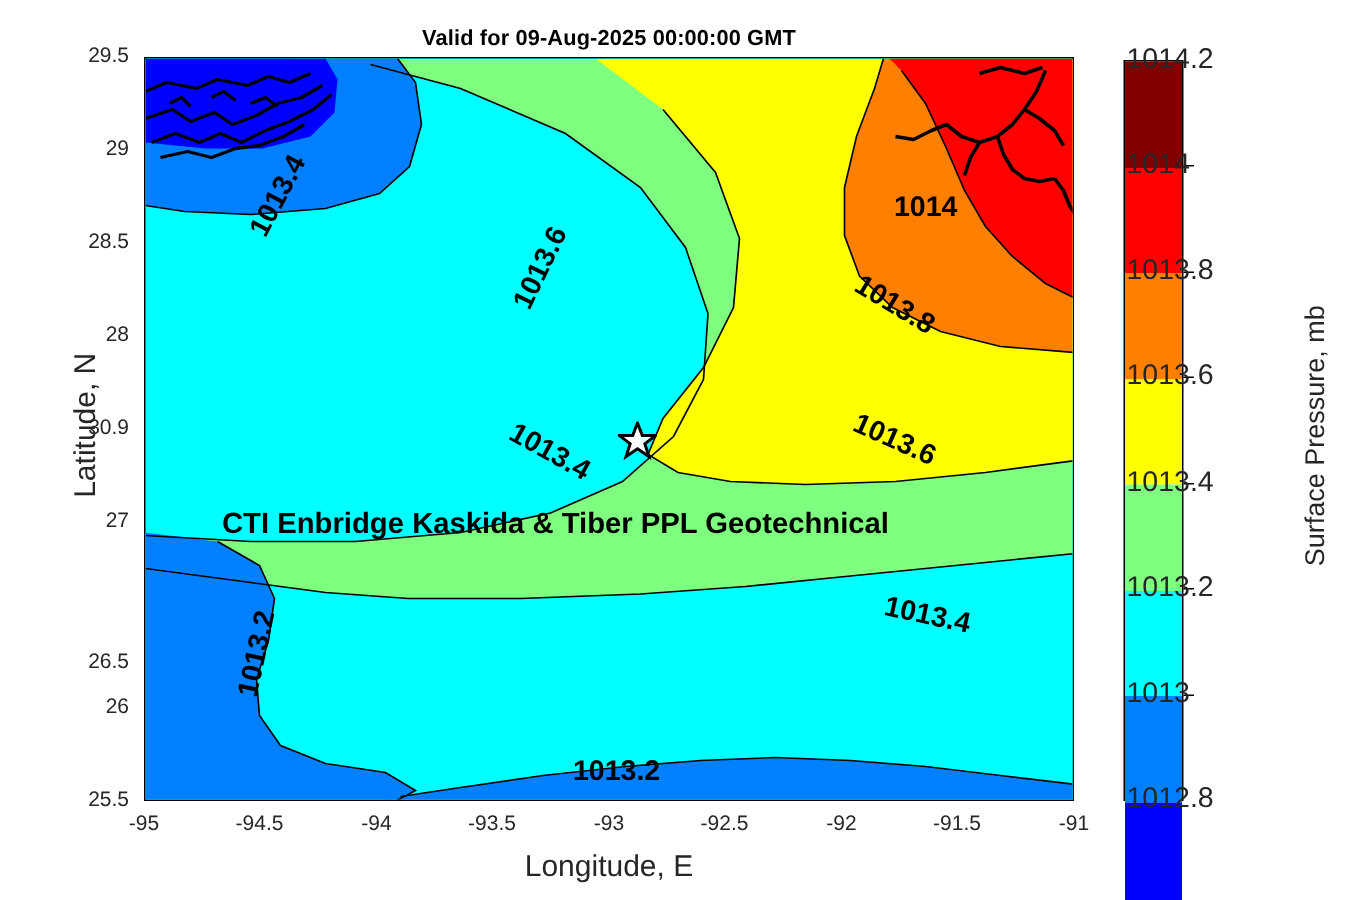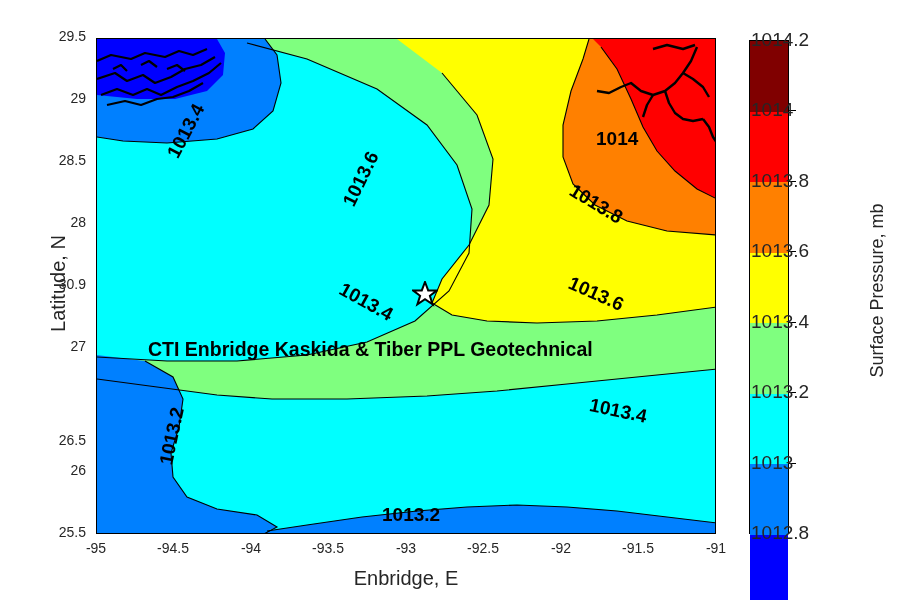--- a/index.html
+++ b/index.html
@@ -102,20 +102,21 @@
     font-size: 19px; font-weight: bold; color: #000;
     white-space: nowrap;
     transform-origin: center center;
   }
 </style>
 </head>
 <body>
 
 <div id="root">
 
+  <div class="chart-title">Valid for 09-Aug-2025 00:00:00 GMT</div>
 
   <div class="plot-frame">
     <svg class="plot-svg" width="620" height="496" viewBox="0 0 620 496">
       <defs>
         <clipPath id="plotclip">
             <rect x="0" y="0" width="620" height="496"></rect>
           </clipPath>
       </defs>
       <g clip-path="url(#plotclip)">
 
@@ -216,21 +217,21 @@
   <div class="tick-label xtick" style="left:51px;  top:540px;">-95</div>
   <div class="tick-label xtick" style="left:128px; top:540px;">-94.5</div>
   <div class="tick-label xtick" style="left:206px; top:540px;">-94</div>
   <div class="tick-label xtick" style="left:283px; top:540px;">-93.5</div>
   <div class="tick-label xtick" style="left:361px; top:540px;">-93</div>
   <div class="tick-label xtick" style="left:438px; top:540px;">-92.5</div>
   <div class="tick-label xtick" style="left:516px; top:540px;">-92</div>
   <div class="tick-label xtick" style="left:593px; top:540px;">-91.5</div>
   <div class="tick-label xtick" style="left:671px; top:540px;">-91</div>
 
-  <div class="axis-title-x">Enbridge, E</div>
+  <div class="axis-title-x">Longitude, E</div>
   <div class="axis-title-y">Latitude, N</div>
 
   <div class="cbar">
     <div class="cbar-band" style="height:70.5px; background:#800000;"></div>
     <div class="cbar-band" style="height:70.5px; background:#FF0000;"></div>
     <div class="cbar-band" style="height:70.5px; background:#FF8000;"></div>
     <div class="cbar-band" style="height:70.5px; background:#FFFF00;"></div>
     <div class="cbar-band" style="height:70.5px; background:#7FFF7F;"></div>
     <div class="cbar-band" style="height:70.5px; background:#00FFFF;"></div>
     <div class="cbar-band" style="height:70.5px; background:#0080FF;"></div>

